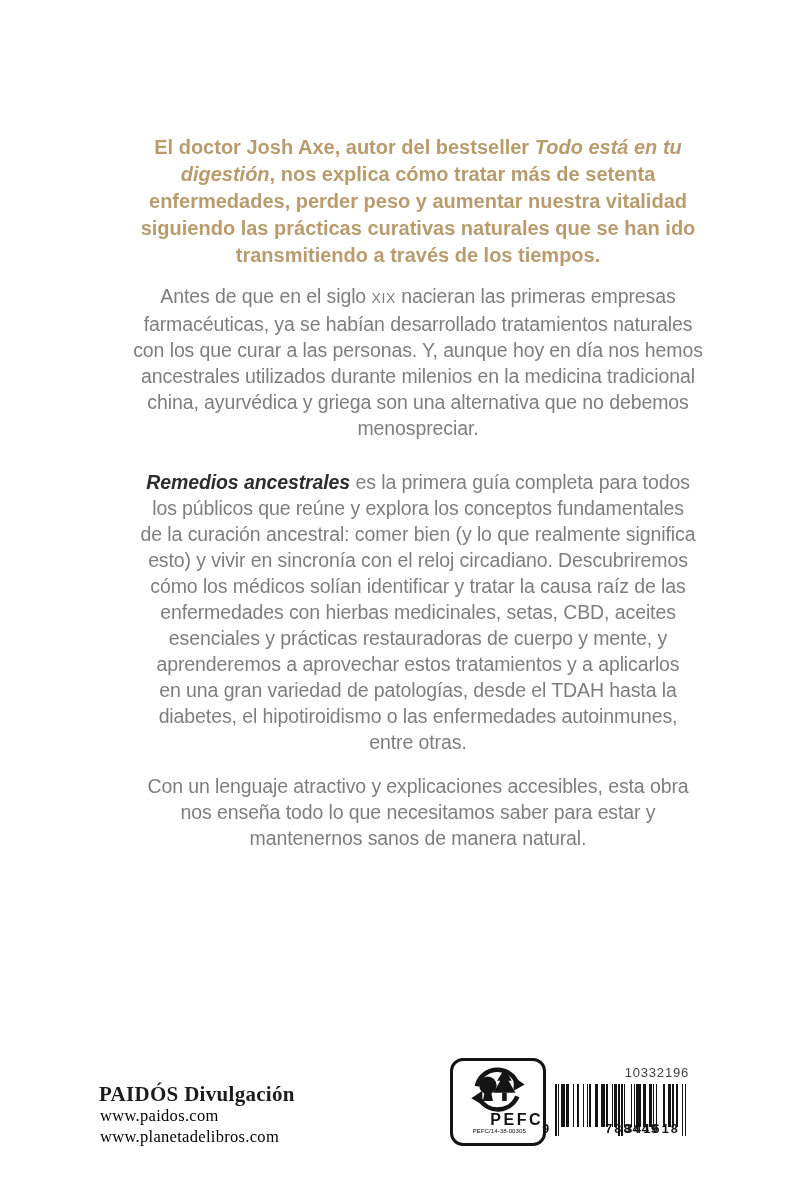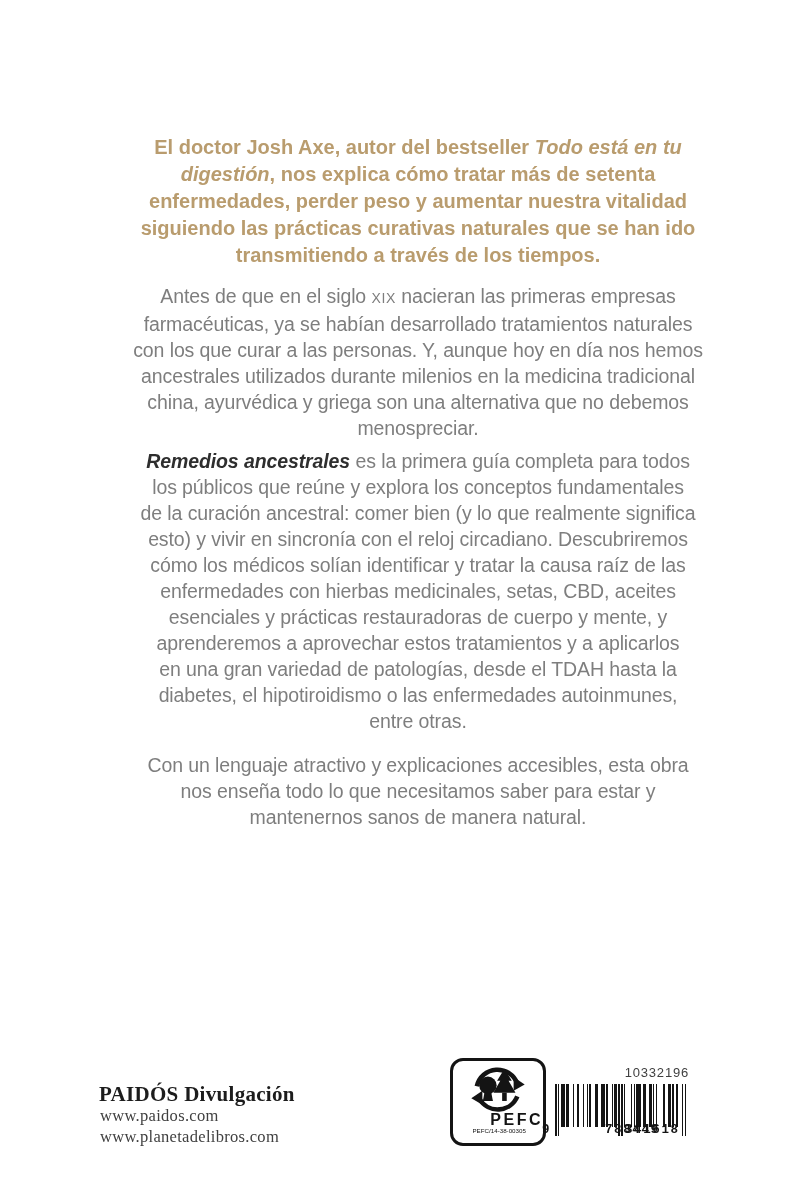--- a/index.html
+++ b/index.html
@@ -14,36 +14,36 @@
   .para .ln{white-space:nowrap;padding-left:37px;}
   .para.gold .ln{
     font-size:20px;line-height:27px;font-weight:bold;
     color:#b99c6e;letter-spacing:0px;
   }
   .para.body .ln{
     font-size:19.5px;line-height:26px;font-weight:400;
     color:#7e7e7e;letter-spacing:-0.1px;
   }
   .p2{margin-top:14px;}
-  .p3{margin-top:7px;}
+  .p3{margin-top:28px;}
   .p4{margin-top:18px;}
   .it{font-style:italic;}
   .bd{font-weight:bold;}
   .dark{color:#2e2e2e;}
   .sc{font-size:0.72em;letter-spacing:0.6px;}
   
   .imprint{
     position:absolute;left:99px;top:1082px;
     font-family:"Liberation Serif", serif;font-weight:bold;
     font-size:21px;color:#1c1c1c;letter-spacing:0.3px;
   }
   .urls{
     position:absolute;left:100px;top:1106px;
     font-family:"Liberation Serif", serif;
-    font-size:16.5px;line-height:20.5px;color:#404040;letter-spacing:0.3px;
+    font-size:16.5px;line-height:20.5px;color:#000000;letter-spacing:0.3px;
   }
   
   .pefc{
     position:absolute;left:450px;top:1058px;width:96px;height:88px;
     box-sizing:border-box;border:3.5px solid #141414;border-radius:13px;
     background:#fff;text-align:right;
   }
   .pefc svg{display:block;margin:5px auto 0 auto;}
   .pefc-label{
     font-family:"Liberation Sans", sans-serif;font-weight:bold;

